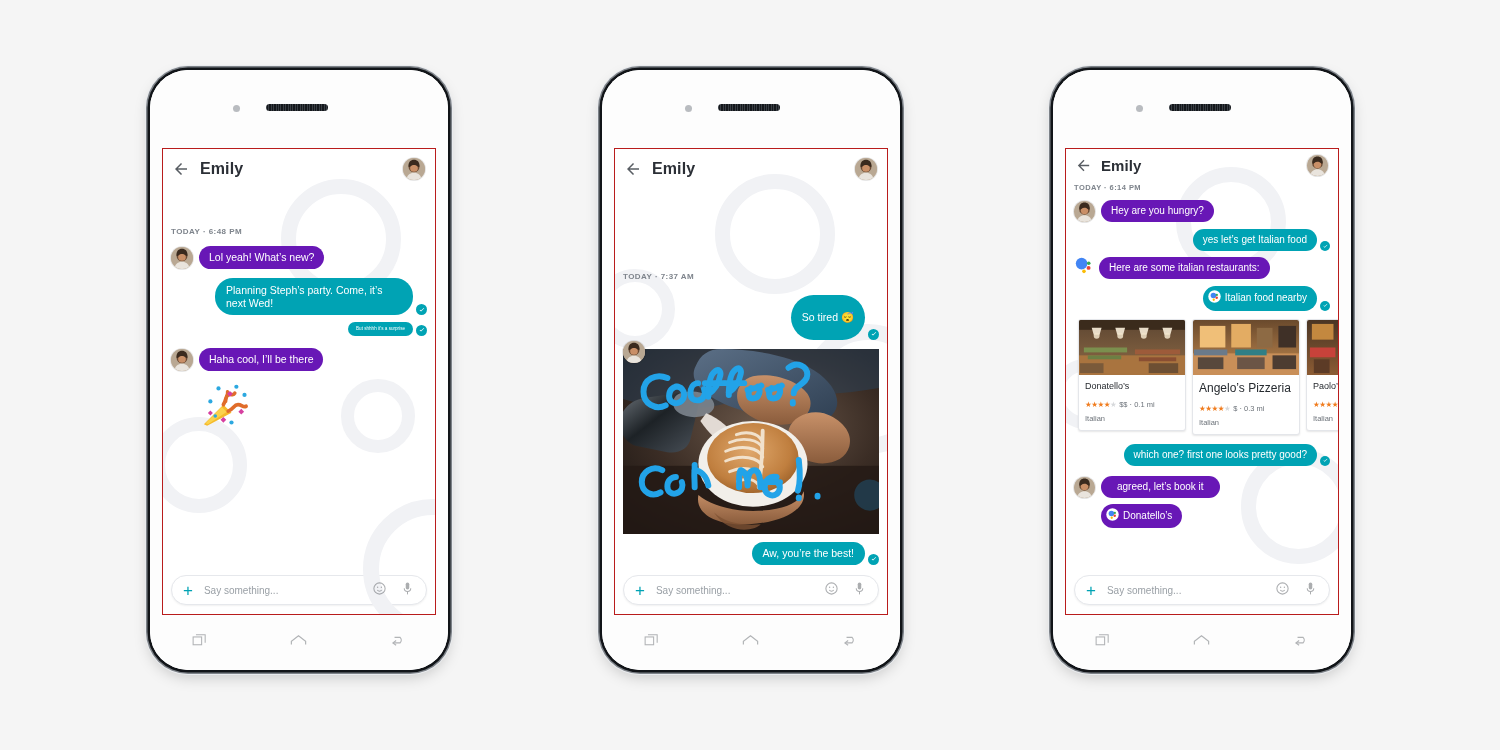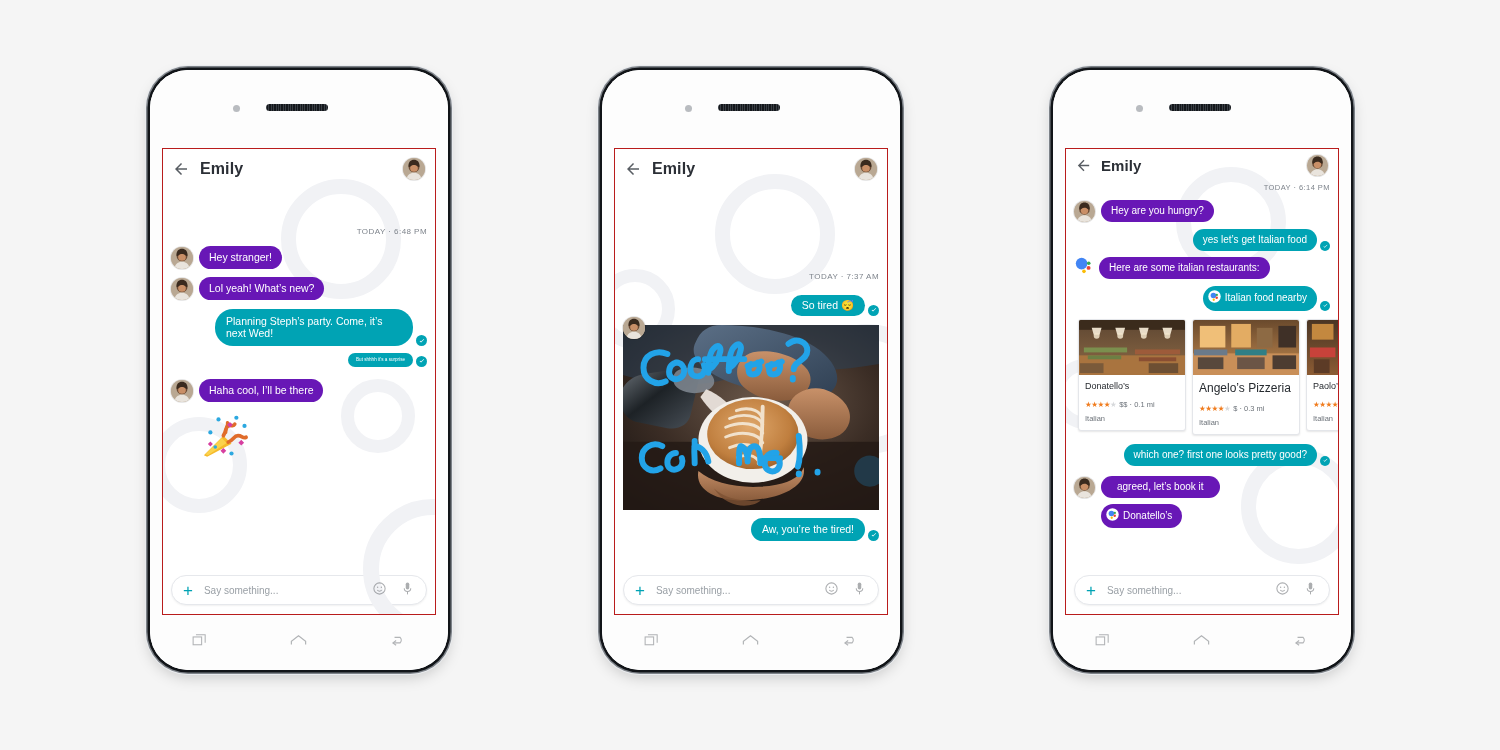--- a/index.html
+++ b/index.html
@@ -98,23 +98,23 @@
 
   
   .thread {
     position: relative;
     flex: 1;
     overflow: hidden;
     display: flex;
     flex-direction: column;
   }
   .daystamp {
-    text-align: right;
+    text-align: left;
     color: #7e848c;
-    font-weight: normal;
+    font-weight: bold;
     letter-spacing: .45px;
   }
   .row {
     display: flex;
     align-items: flex-end;
   }
   .row.out { justify-content: flex-end; }
   .row.in { justify-content: flex-start; }
   .bubble {
     color: #fff;
@@ -230,32 +230,20 @@
             <circle cx="20" cy="18" r="7" fill="#c98f67"></circle>
             <path d="M6 40c1-9 7-13 14-13s13 4 14 13z" fill="#e9e4dd"></path>
             <path d="M10 14c0-7 4-11 10-11s10 4 10 11c0 3-2 3-4 1-3-3-9-3-12 0-2 2-4 2-4-1z" fill="#3a2a1e"></path>
           </svg>
         </span>
       </div>
 
       <div class="thread" style="padding:0 8px;">
         <div class="daystamp" style="font-size:8px; margin:38px 0 10px 0;">TODAY · 6:48 PM</div>
 
-        <div class="row in" style="margin-bottom:8px;">
-          <span class="avatar" style="width:22px;height:22px;margin-right:6px;">
-            <svg viewBox="0 0 40 40" preserveAspectRatio="xMidYMid slice">
-              <rect width="40" height="40" fill="#b9a893"></rect>
-                <circle cx="20" cy="16" r="10" fill="#6b4a33"></circle>
-              <circle cx="20" cy="18" r="7" fill="#c98f67"></circle>
-                <path d="M6 40c1-9 7-13 14-13s13 4 14 13z" fill="#e9e4dd"></path>
-              <path d="M10 14c0-7 4-11 10-11s10 4 10 11c0 3-2 3-4 1-3-3-9-3-12 0-2 2-4 2-4-1z" fill="#3a2a1e"></path>
-            </svg>
-          </span>
-          <span class="bubble purple" style="font-size:10.5px; padding:5px 10px;">Hey stranger!</span>
-        </div>
 
 
         <div class="row in" style="margin-bottom:9px;">
           <span class="avatar" style="width:22px;height:22px;margin-right:6px;">
             <svg viewBox="0 0 40 40" preserveAspectRatio="xMidYMid slice">
               <rect width="40" height="40" fill="#b9a893"></rect>
                 <circle cx="20" cy="16" r="10" fill="#6b4a33"></circle>
               <circle cx="20" cy="18" r="7" fill="#c98f67"></circle>
                 <path d="M6 40c1-9 7-13 14-13s13 4 14 13z" fill="#e9e4dd"></path>
               <path d="M10 14c0-7 4-11 10-11s10 4 10 11c0 3-2 3-4 1-3-3-9-3-12 0-2 2-4 2-4-1z" fill="#3a2a1e"></path>
@@ -391,21 +379,21 @@
               <path d="M6 40c1-9 7-13 14-13s13 4 14 13z" fill="#e9e4dd"></path>
             <path d="M10 14c0-7 4-11 10-11s10 4 10 11c0 3-2 3-4 1-3-3-9-3-12 0-2 2-4 2-4-1z" fill="#3a2a1e"></path>
           </svg>
         </span>
       </div>
 
       <div class="thread" style="padding:0 8px;">
         <div class="daystamp" style="font-size:8px; margin:83px 0 14px 0;">TODAY · 7:37 AM</div>
 
         <div class="row out" style="margin-bottom:5px;">
-          <span class="bubble teal" style="font-size:10.5px; padding:4px 11px;">So tired 😴</span>
+          <span class="bubble teal" style="font-size:10.5px; padding:16px 11px;">So tired 😴</span>
           <span class="tick" style="width:11px;height:11px;margin-left:3px;">
             <svg viewBox="0 0 24 24" width="8" height="8">
                 <path d="M9.2 16.6 5 12.4l1.4-1.4 2.8 2.8 8-8L18.6 7z" fill="#fff"></path>
               </svg>
           </span>
         </div>
 
         <div style="position:relative; margin-bottom:8px;">
           <span class="avatar" style="width:22px;height:22px;position:absolute;left:0;top:-4px;z-index:3;">
             <svg viewBox="0 0 40 40" preserveAspectRatio="xMidYMid slice">
@@ -493,21 +481,21 @@
                 <path d="M166 156h18"></path>
                 <path d="M206 130c2 18 1 30-1 36"></path>
                 <path d="M206 174v1"></path>
                 <path d="M228 172v1"></path>
               </g>
             </svg>
           </div>
         </div>
 
         <div class="row out" style="margin-bottom:6px;">
-          <span class="bubble teal" style="font-size:10.5px; padding:5px 11px;">Aw, you’re the tired!</span>
+          <span class="bubble teal" style="font-size:10.5px; padding:5px 11px;">Aw, you’re the best!</span>
           <span class="tick" style="width:11px;height:11px;margin-left:3px;">
             <svg viewBox="0 0 24 24" width="8" height="8">
                 <path d="M9.2 16.6 5 12.4l1.4-1.4 2.8 2.8 8-8L18.6 7z" fill="#fff"></path>
               </svg>
           </span>
         </div>
       </div>
 
       <div class="composer" style="margin:4px 8px 9px 8px; height:30px; padding:0 11px;">
         <span class="plus" style="font-size:17px; margin-right:11px; line-height:1;">+</span>

